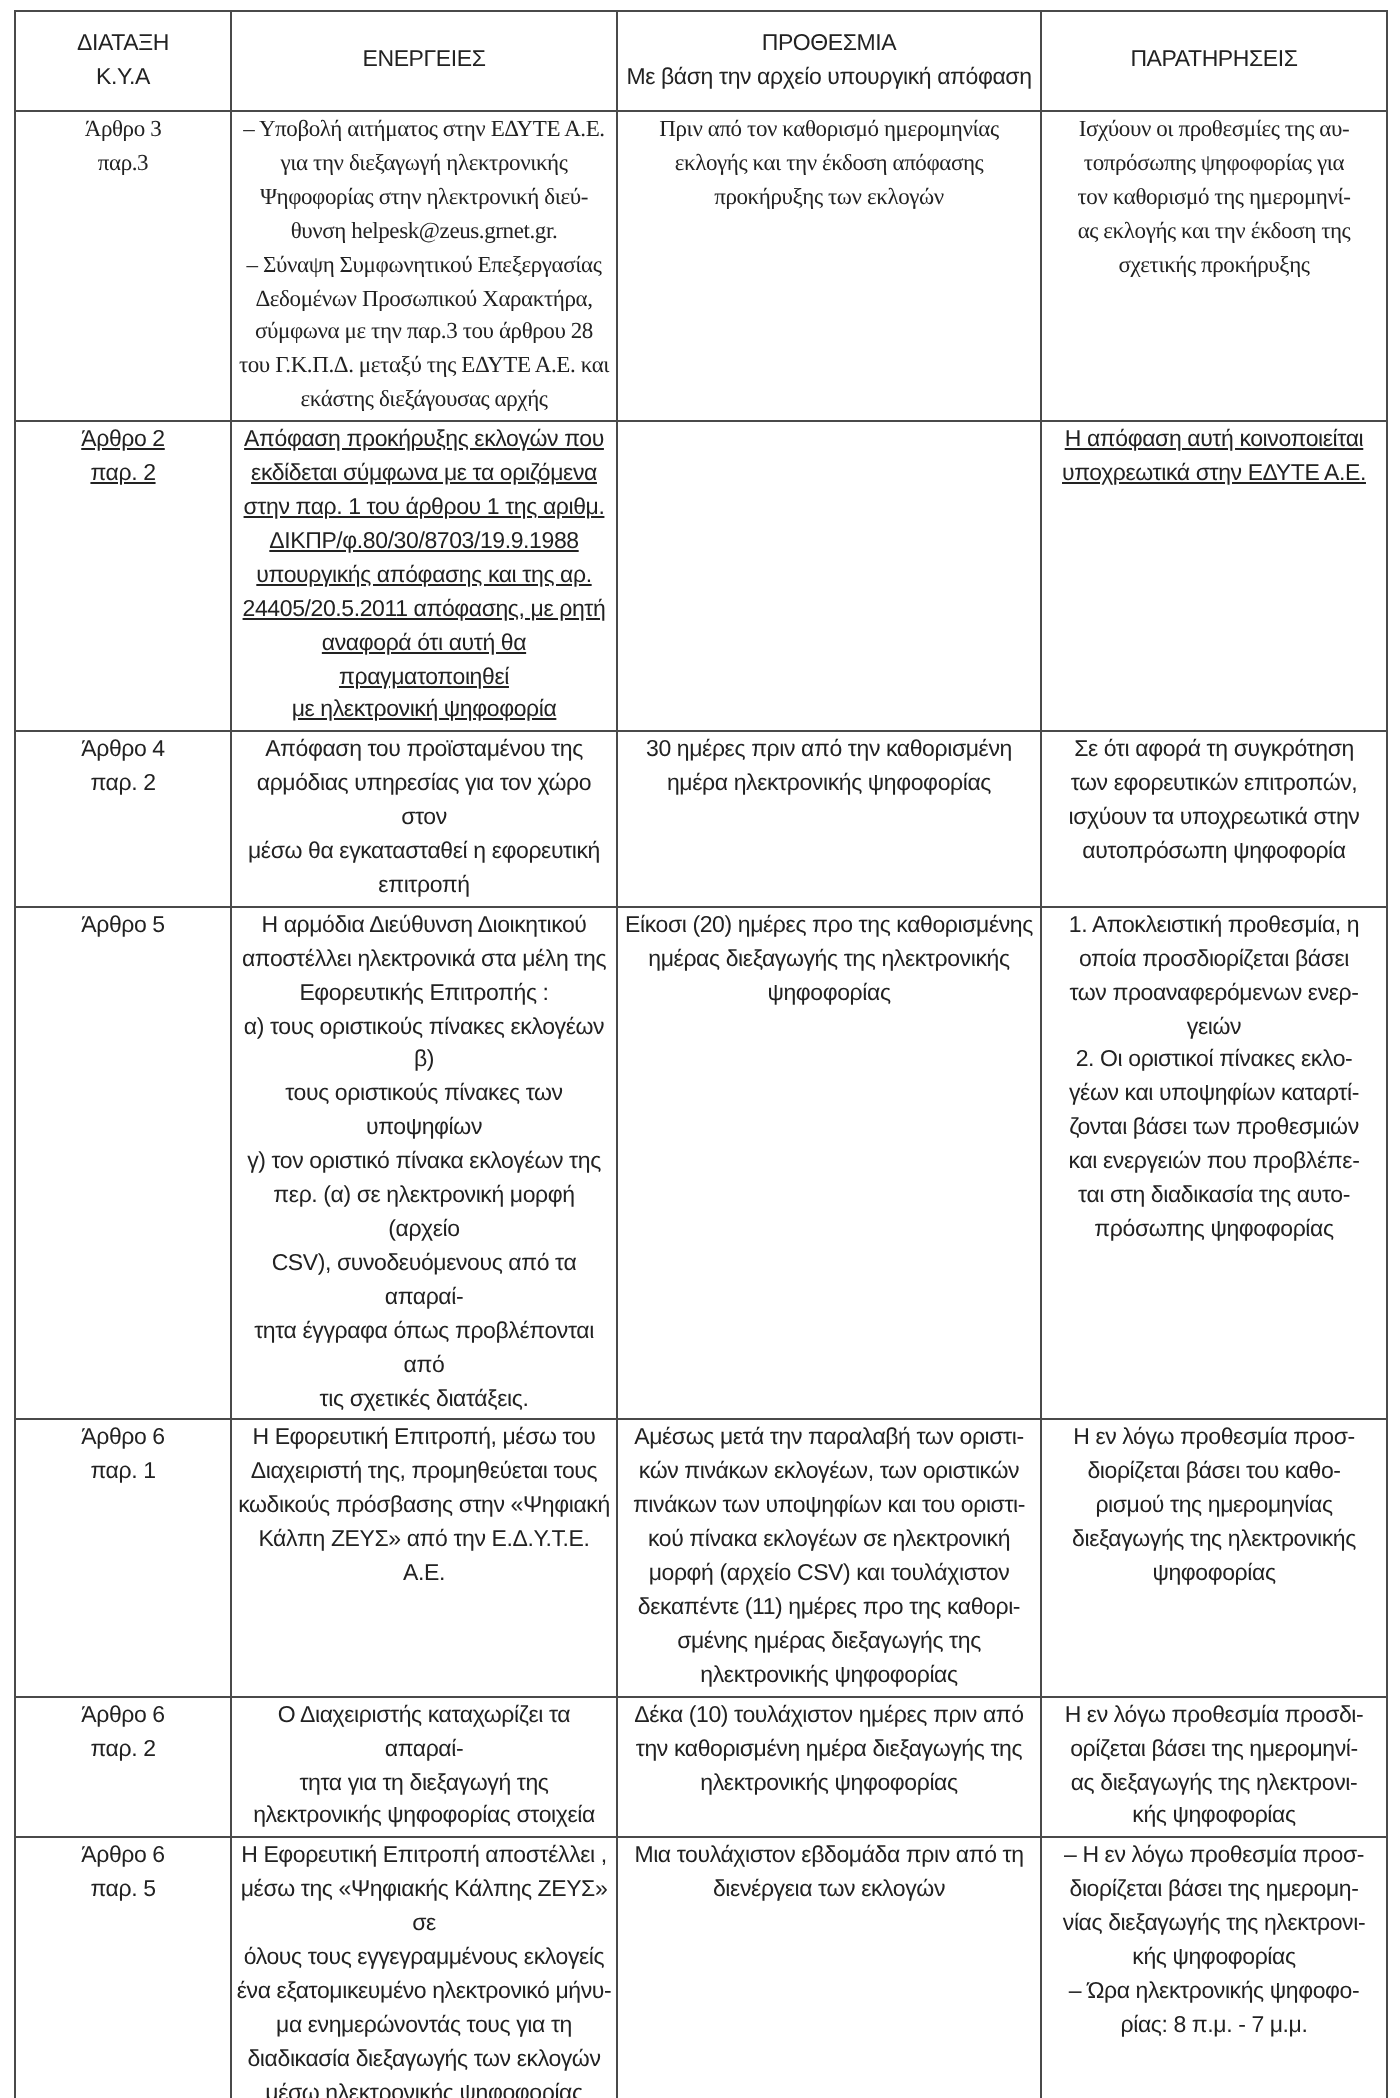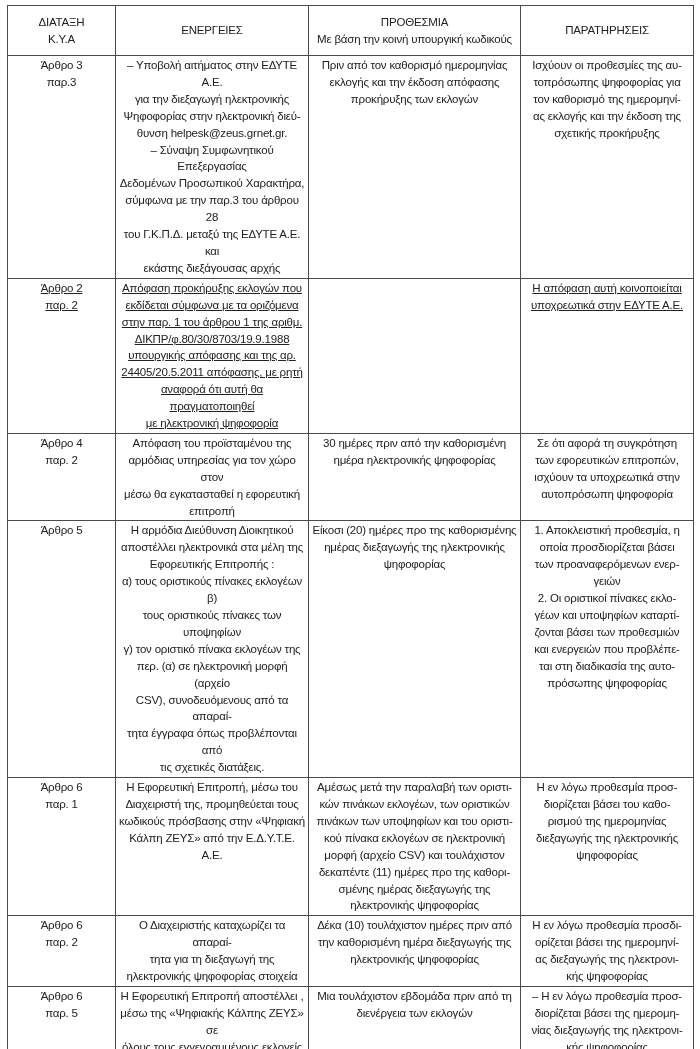--- a/index.html
+++ b/index.html
@@ -34,21 +34,21 @@
     vertical-align: top;
     padding: 1px 2px;
     white-space: pre-line;
     word-wrap: break-word;
   }
   table.kya thead th {
     vertical-align: middle;
     padding: 2px 2px;
   }
   thead tr          { height: 50px;  }
-  tbody tr:nth-child(1) { height: 152px; }
+  tbody tr:nth-child(1) { height: 152px; font-family: Liberation Serif, serif; }
   tbody tr:nth-child(2) { height: 151px; text-decoration: underline; }
   tbody tr:nth-child(3) { height: 79px;  }
   tbody tr:nth-child(4) { height: 191px; }
   tbody tr:nth-child(5) { height: 135px; }
   tbody tr:nth-child(6) { height: 68px;  }
   tbody tr:nth-child(7) { height: 107px; }
   tbody tr:nth-child(8) { height: 104px; }
 </style>
 </head>
 <body>
@@ -59,21 +59,21 @@
       <col class="c2">
       <col class="c3">
       <col class="c4">
   </colgroup>
   <thead>
     <tr>
       <th>ΔΙΑΤΑΞΗ
 Κ.Υ.Α</th>
       <th>ΕΝΕΡΓΕΙΕΣ</th>
       <th>ΠΡΟΘΕΣΜΙΑ
-Με βάση την κοινή υπουργική κωδικούς</th>
+Με βάση την αρχείο υπουργική απόφαση</th>
       <th>ΠΑΡΑΤΗΡΗΣΕΙΣ</th>
     </tr>
   </thead>
   <tbody>
     <tr>
       <td>Άρθρο 3
 παρ.3</td>
       <td>– Υποβολή αιτήματος στην ΕΔΥΤΕ Α.Ε.
 για την διεξαγωγή ηλεκτρονικής
 Ψηφοφορίας στην ηλεκτρονική διεύ-

